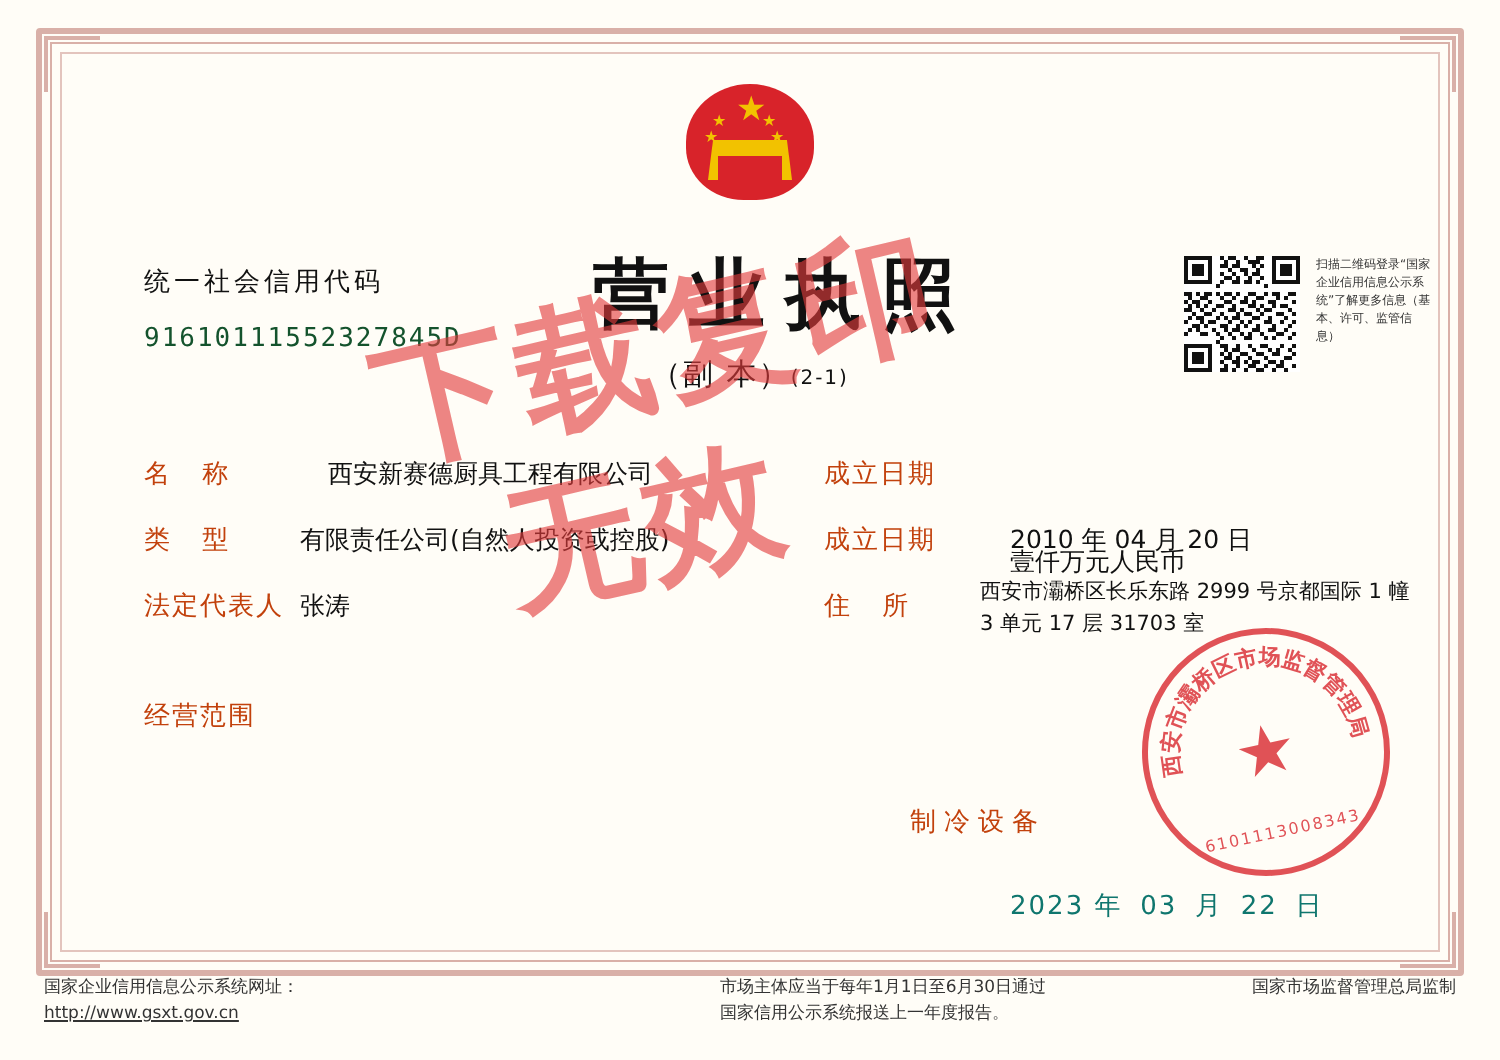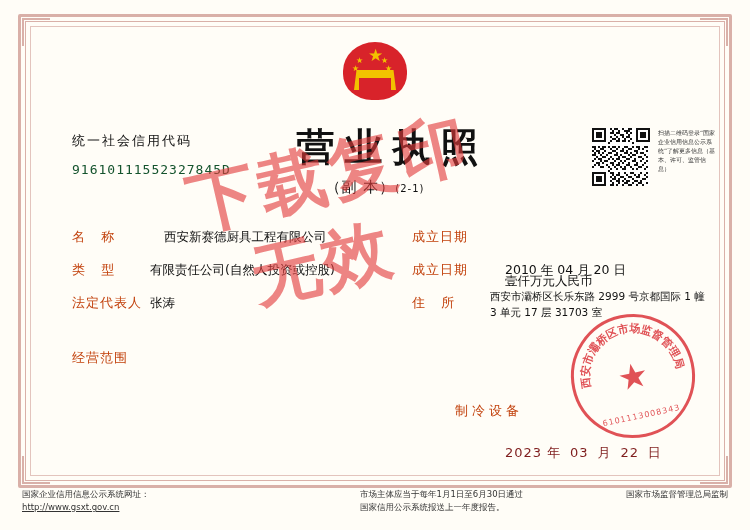--- a/index.html
+++ b/index.html
@@ -115,21 +115,21 @@
   .f-cap-v{left:505px;top:229px;margin-top:44px;}
   .f-date-l{left:412px;top:261px;letter-spacing:1px;}
   .f-date-v{left:505px;top:262px;}
   .f-addr-l{left:412px;top:294px;letter-spacing:6px;}
   .f-addr-v{left:490px;top:288px;width:215px;font-size:10.5px;line-height:16px;}
 
   .f-org-l{left:455px;top:402px;letter-spacing:4px;font-size:13px;}
 
   
   .issue{
-    position:absolute;left:505px;top:444px;font-size:13px;color:#7f1d1d;letter-spacing:1px;
+    position:absolute;left:505px;top:444px;font-size:13px;color:#0f766e;letter-spacing:1px;
   }
   .issue span.n{display:inline-block;min-width:26px;text-align:center;}
 
   
   .seal{
     position:absolute;right:55px;bottom:92px;width:118px;height:118px;
     border:3px solid #d8232a;border-radius:50%;
     opacity:.78;
     transform:rotate(-12deg);
   }

